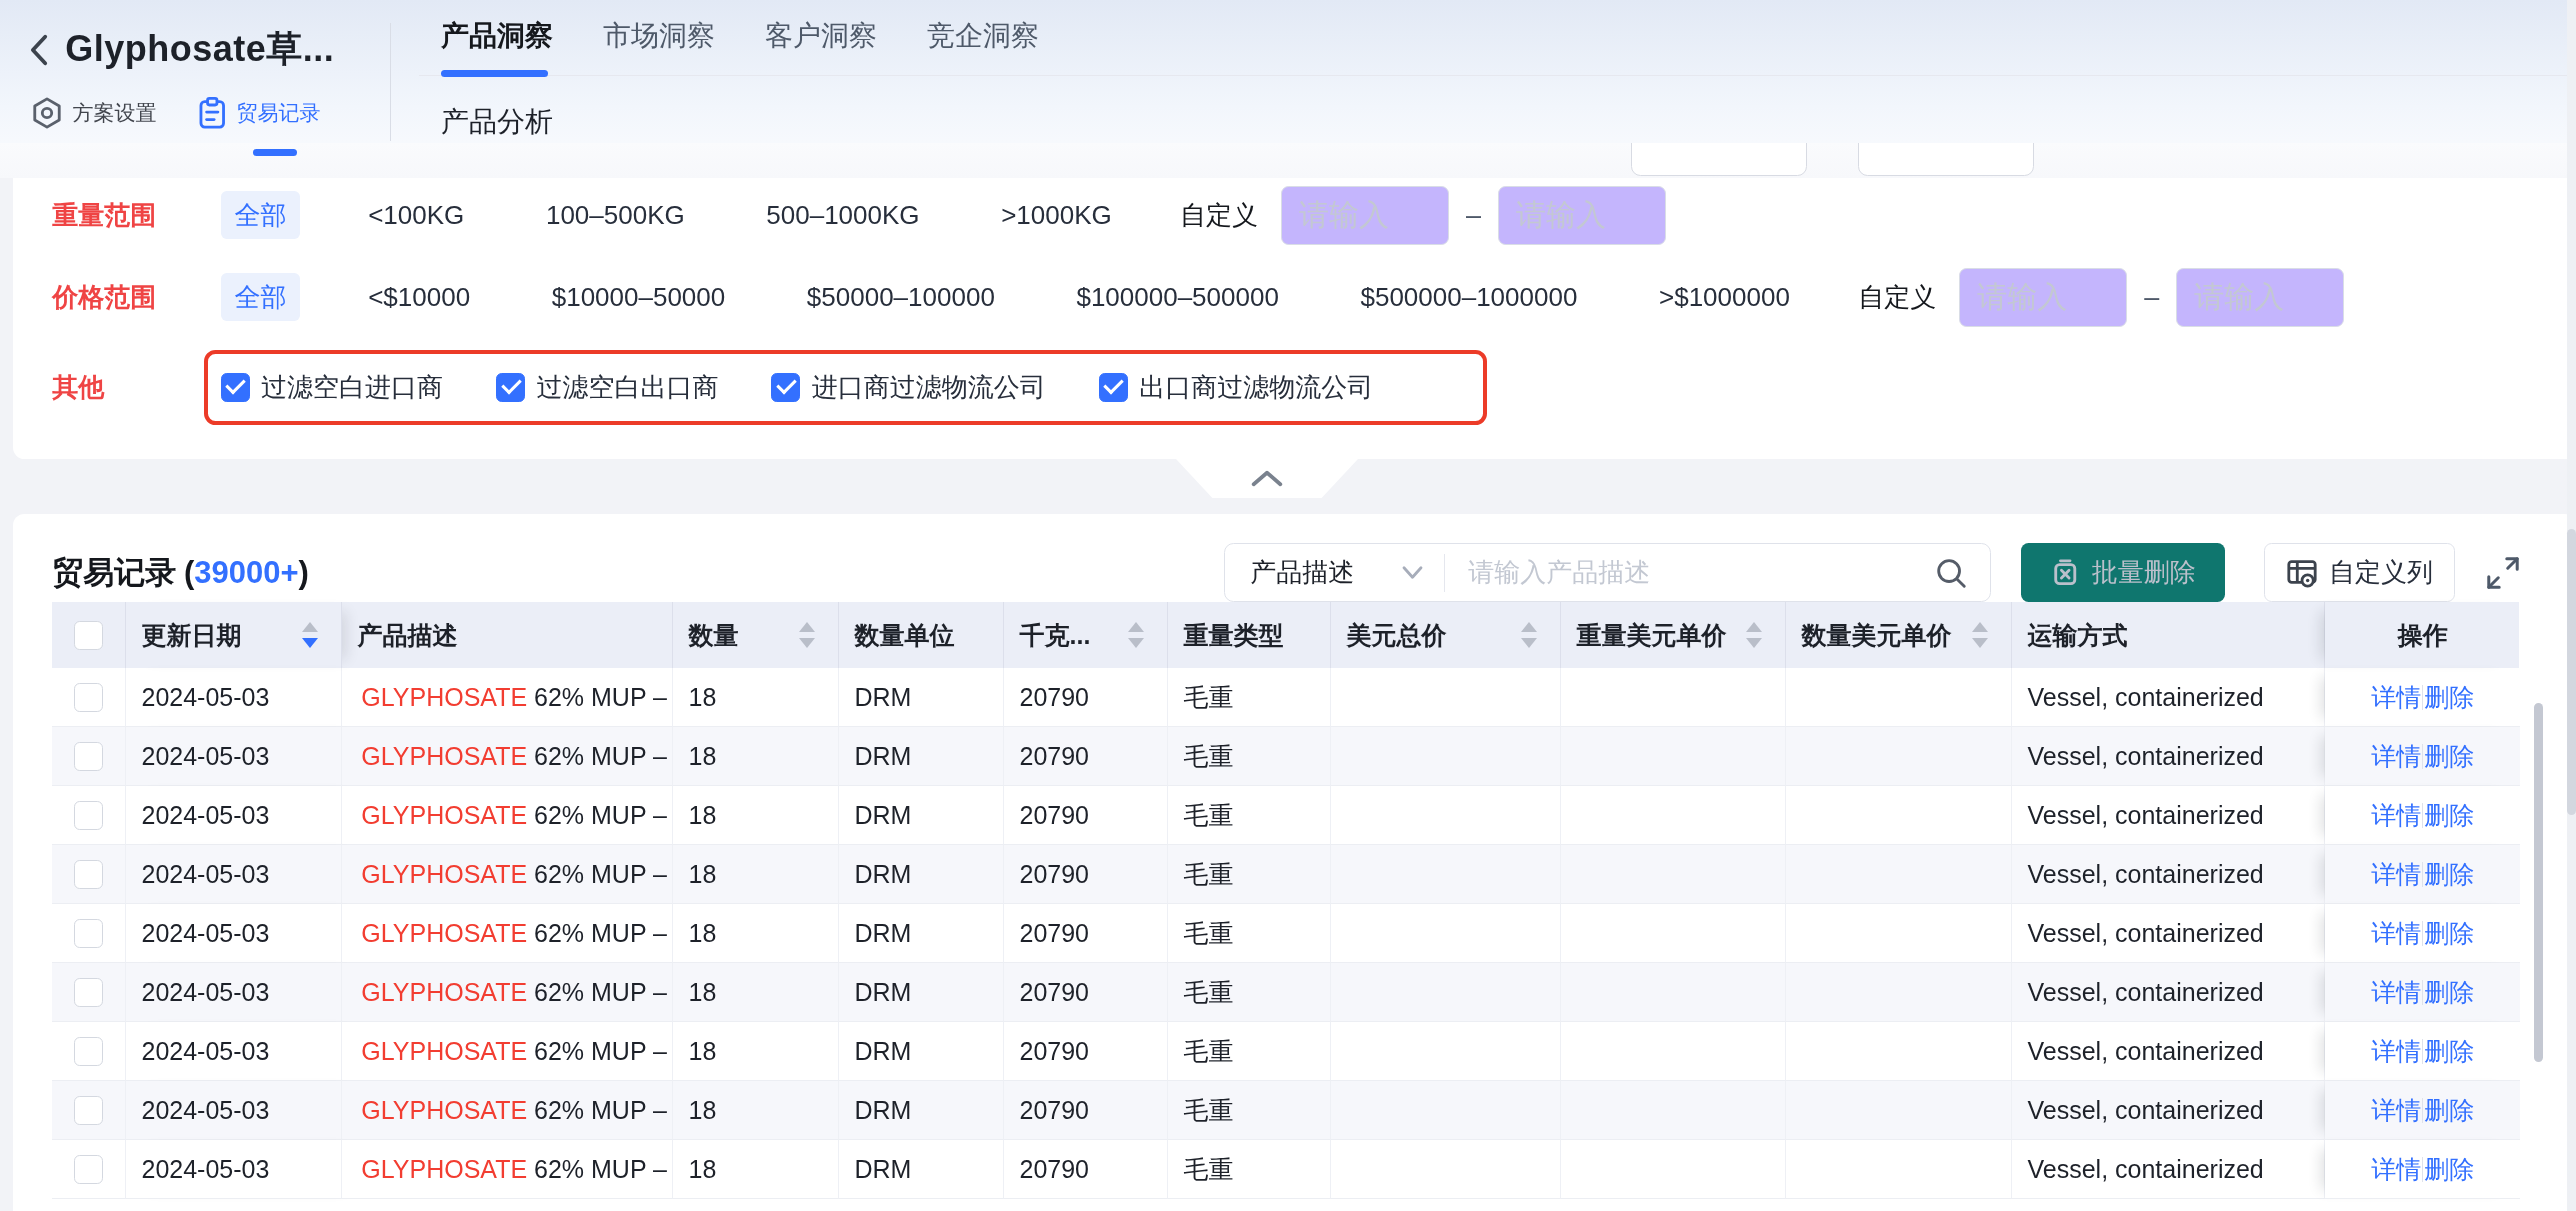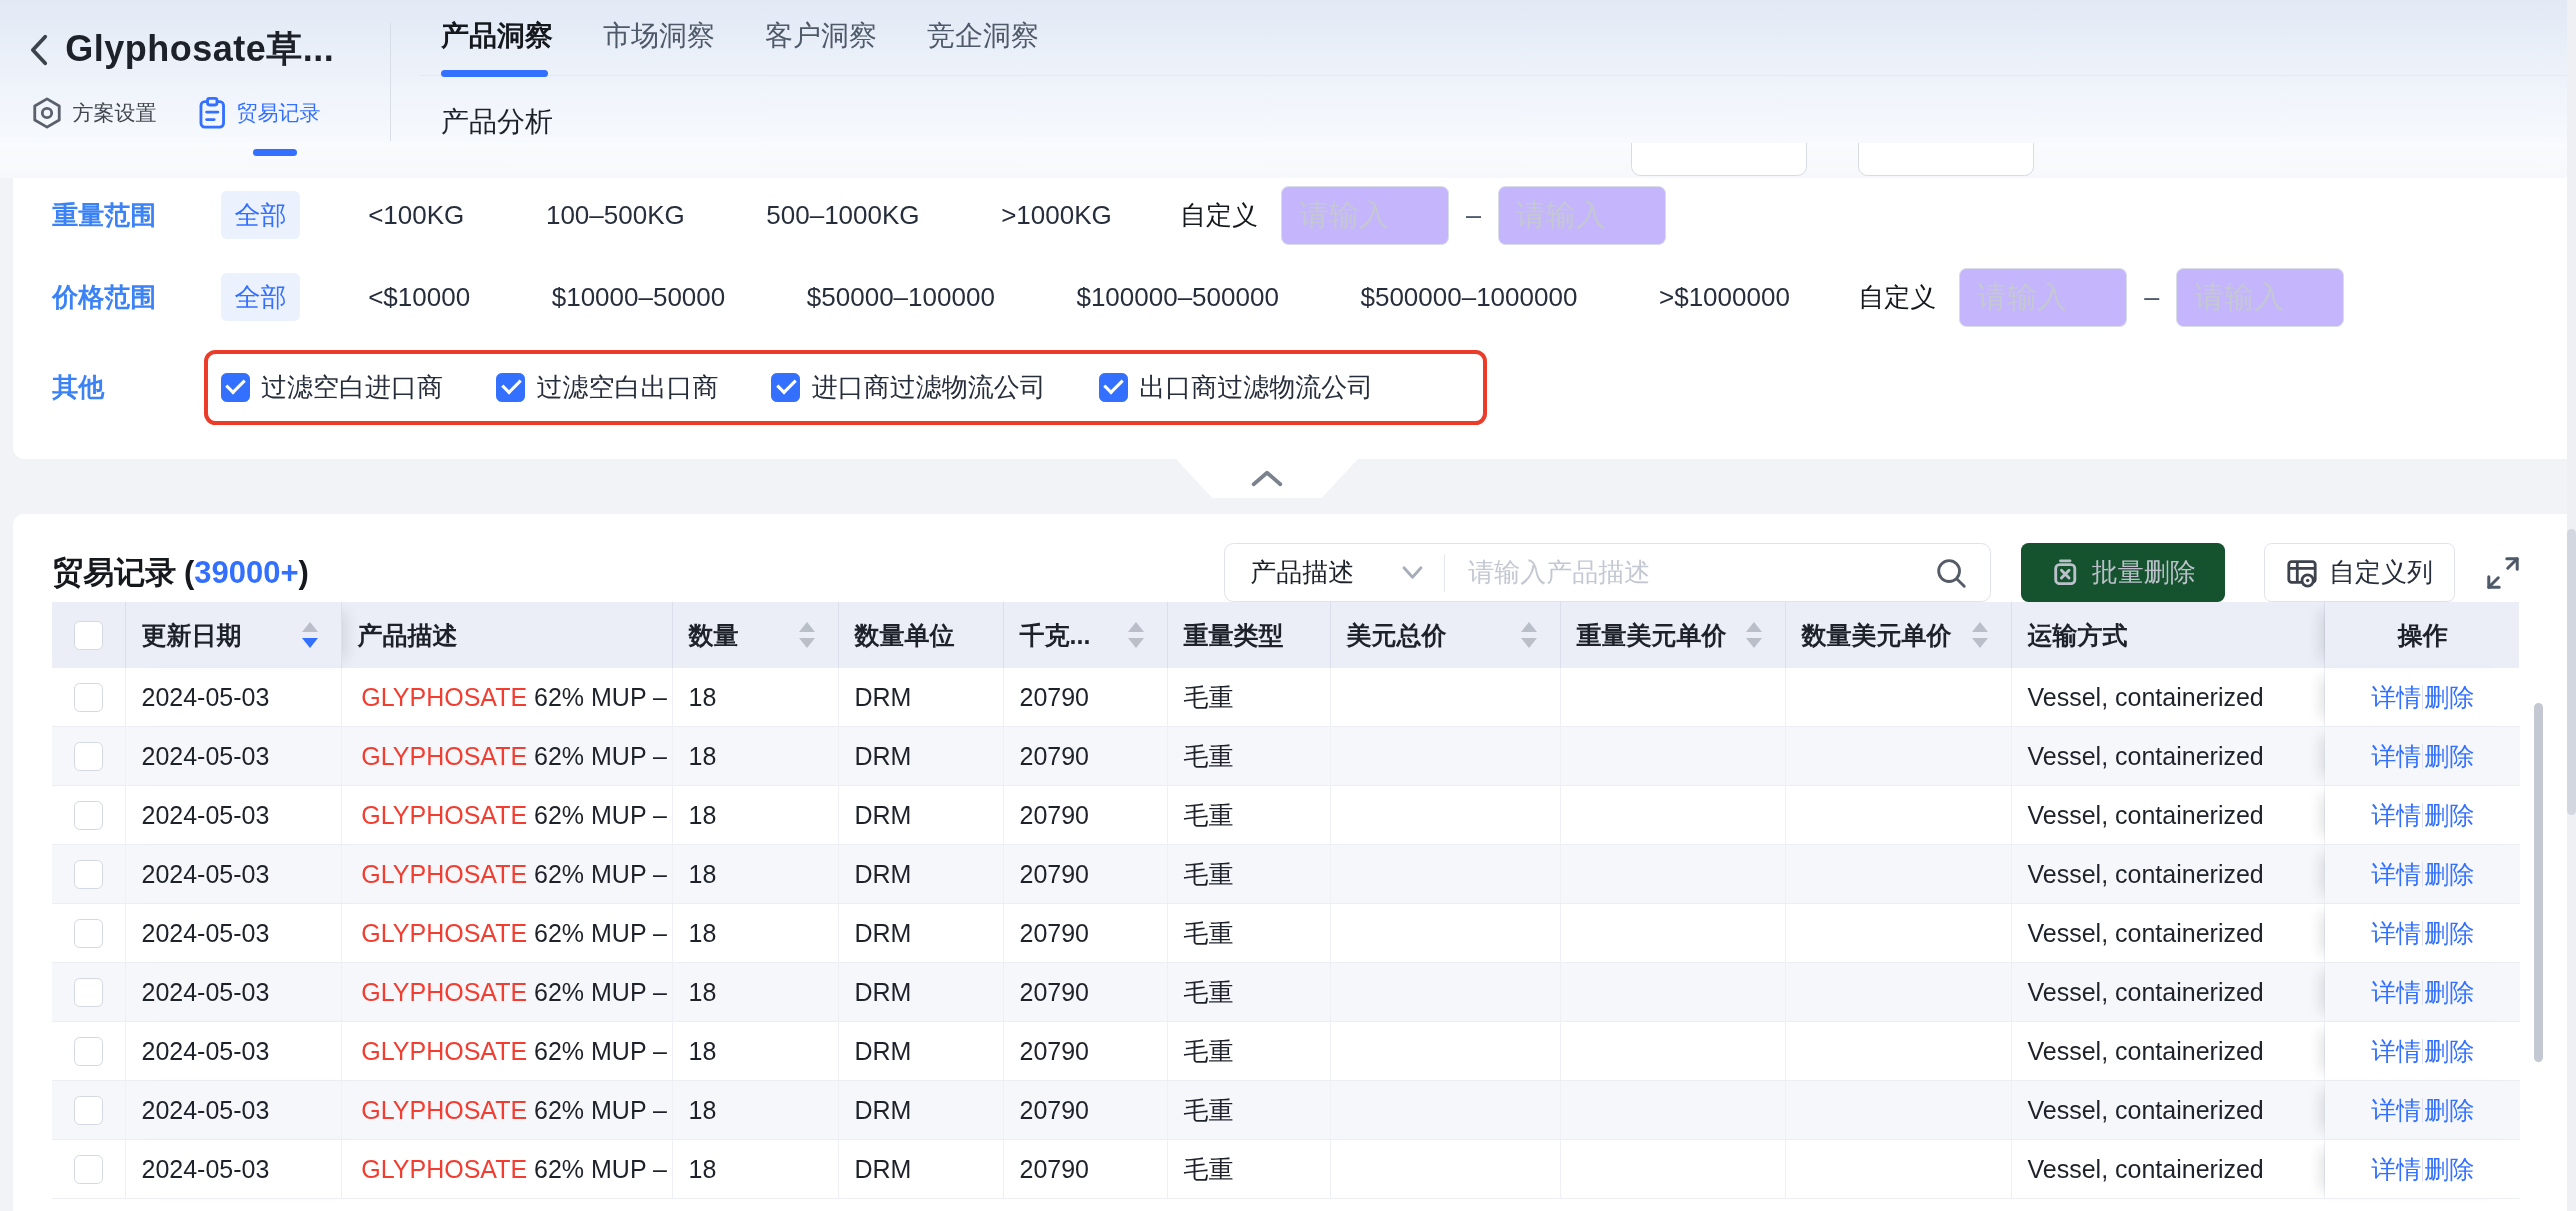--- a/index.html
+++ b/index.html
@@ -44,21 +44,21 @@
   .nav-underline { position: absolute; left: 441px; top: 70px; width: 107px; height: 6.7px; background: #3370ff; border-radius: 3.8px; }
   .sub-tab { position: absolute; left: 441px; top: 103px; font-size: 28px; color: #1d2129; cursor: pointer; }
 
   
   .filter-panel {
     margin-left: 13.3px; width: 2563px; height: 281px;
     background: #fff; border-radius: 0 0 11.4px 11.4px; position: relative; z-index: 2;
     padding: 7.6px 0 0 39px;
   }
   .filter-row { display: flex; align-items: center; min-height: 59px; margin-bottom: 23px; }
-  .filter-label { width: 169px; flex: none; font-size: 26px; font-weight: 700; color: #3b82f6; }
+  .filter-label { width: 169px; flex: none; font-size: 26px; font-weight: 700; color: #ef4444; }
   .filter-options { display: flex; align-items: center; gap: 55px; }
   .chip { font-size: 26px; color: #272e3b; padding: 6.7px 13.3px; border-radius: 5.7px; cursor: pointer; white-space: nowrap; }
   .chip.sel { color: #3370ff; background: #ebf1fd; }
   .custom-label { font-size: 26px; color: #15181d; margin: 0 23px 0 55px; cursor: pointer; }
   .mini-input { width: 168px; height: 59px; border: 1px solid #d9dde6; border-radius: 7.6px;
     font-size: 30px; padding: 0 17px; color: #1d2129; outline: none; background: #c4b5fd;
     font-family: "Liberation Sans","DejaVu Sans",sans-serif; }
   .mini-input::placeholder { color: #c3c8d2; }
   .range-dash { font-size: 27px; color: #4e5969; margin: 0 17px; }
 
@@ -91,21 +91,21 @@
   .combo-select-label { font-size: 26px; color: #1d2129; }
   .combo-caret { margin-left: auto; display: flex; }
   .combo-divider { width: 1px; height: 38px; background: #e5e7ee; flex: none; }
   .combo-input { flex: 1; height: 55px; border: none; outline: none; font-size: 26px; padding: 0 0 0 23px; color:#1d2129;
     font-family: "Liberation Sans","DejaVu Sans",sans-serif; background: transparent; }
   .combo-input::placeholder { color: #c3c8d2; }
   .search-icon { margin: 0 21px 0 7.6px; display: flex; cursor: pointer; }
 
   .btn { display: flex; align-items: center; justify-content: center; gap: 11.4px;
     height: 59px; border-radius: 7.6px; font-size: 26px; cursor: pointer; white-space: nowrap; }
-  .btn-batch-delete { width: 204px; margin-left: 29.5px; background: #14532d; color: #bbc0cb; border: none; cursor: not-allowed; }
+  .btn-batch-delete { width: 204px; margin-left: 29.5px; background: #0f766e; color: #bbc0cb; border: none; cursor: not-allowed; }
   .btn-custom-cols { width: 191px; margin-left: 39px; background: #fff; color: #272e3b; border: 1px solid #dfe2ea; }
   .fullscreen-btn { margin-left: 30.5px; display: flex; cursor: pointer; }
 
   
   .table { margin-left: 39px; width: 2467px; }
   .thead { display: flex; background: #ebeef7; height: 66px; }
   .th { display: flex; align-items: center; padding: 0 0 0 15.2px; font-size: 25px; font-weight: 700; color: #1d2129;
     border-right: 1px solid #dcdfeb; position: relative; }
   .th:last-child { border-right: none; justify-content: center; padding: 0; }
   .th.col-checkbox { justify-content: center; padding: 0; }

